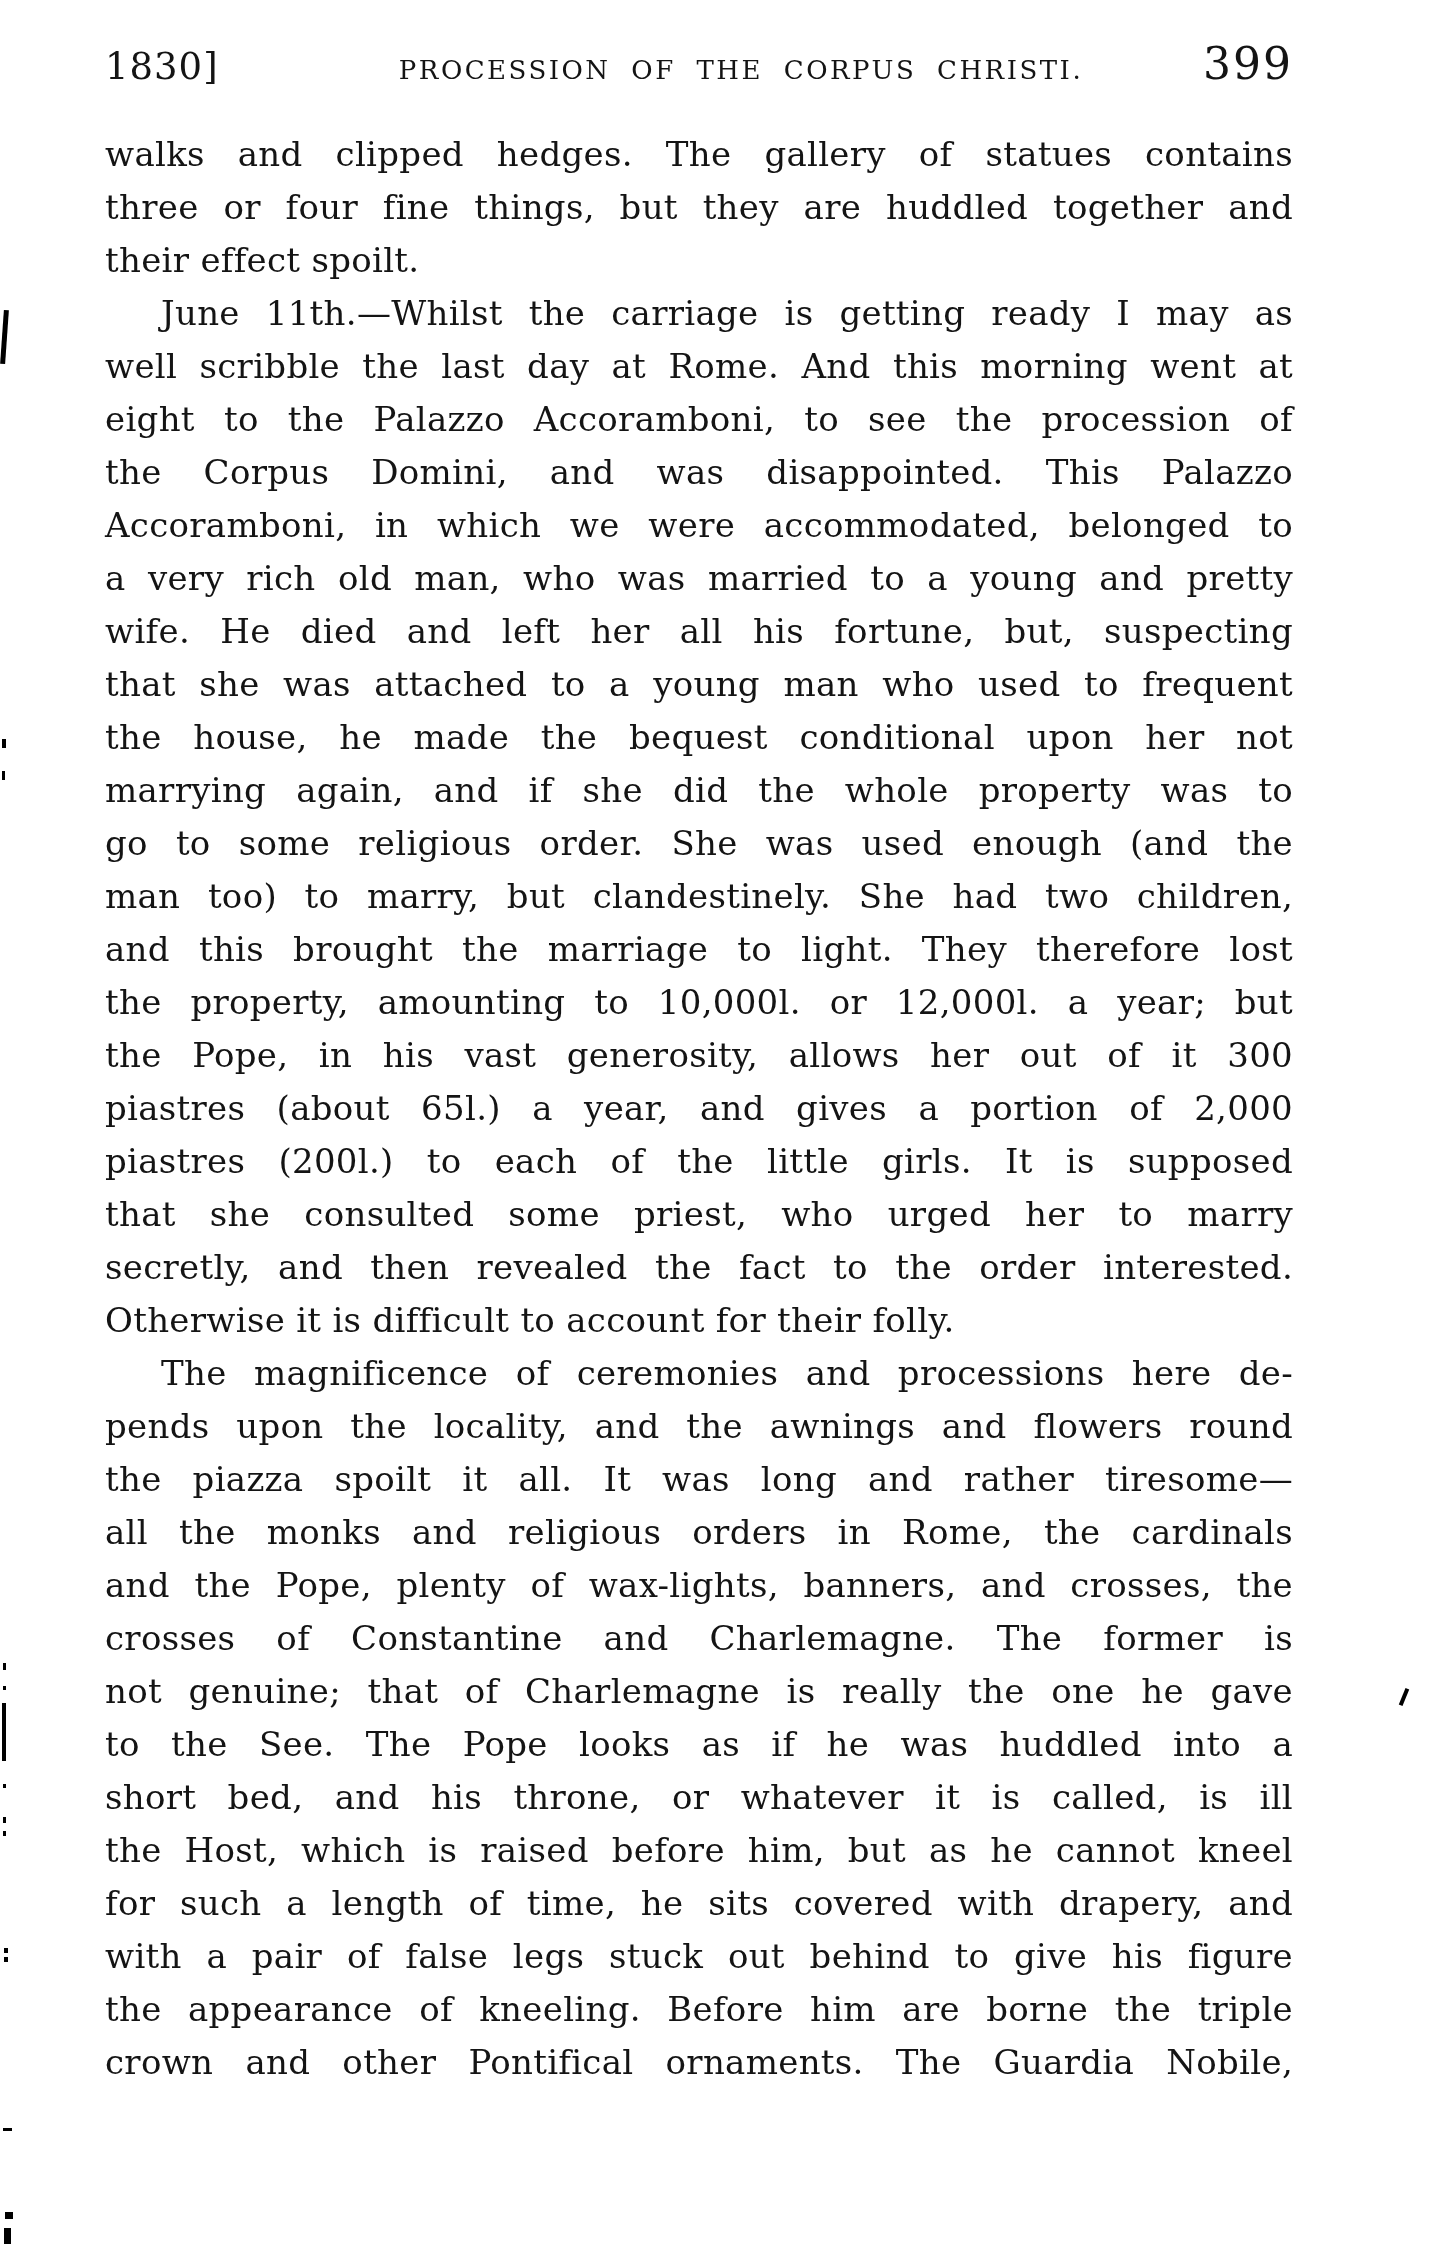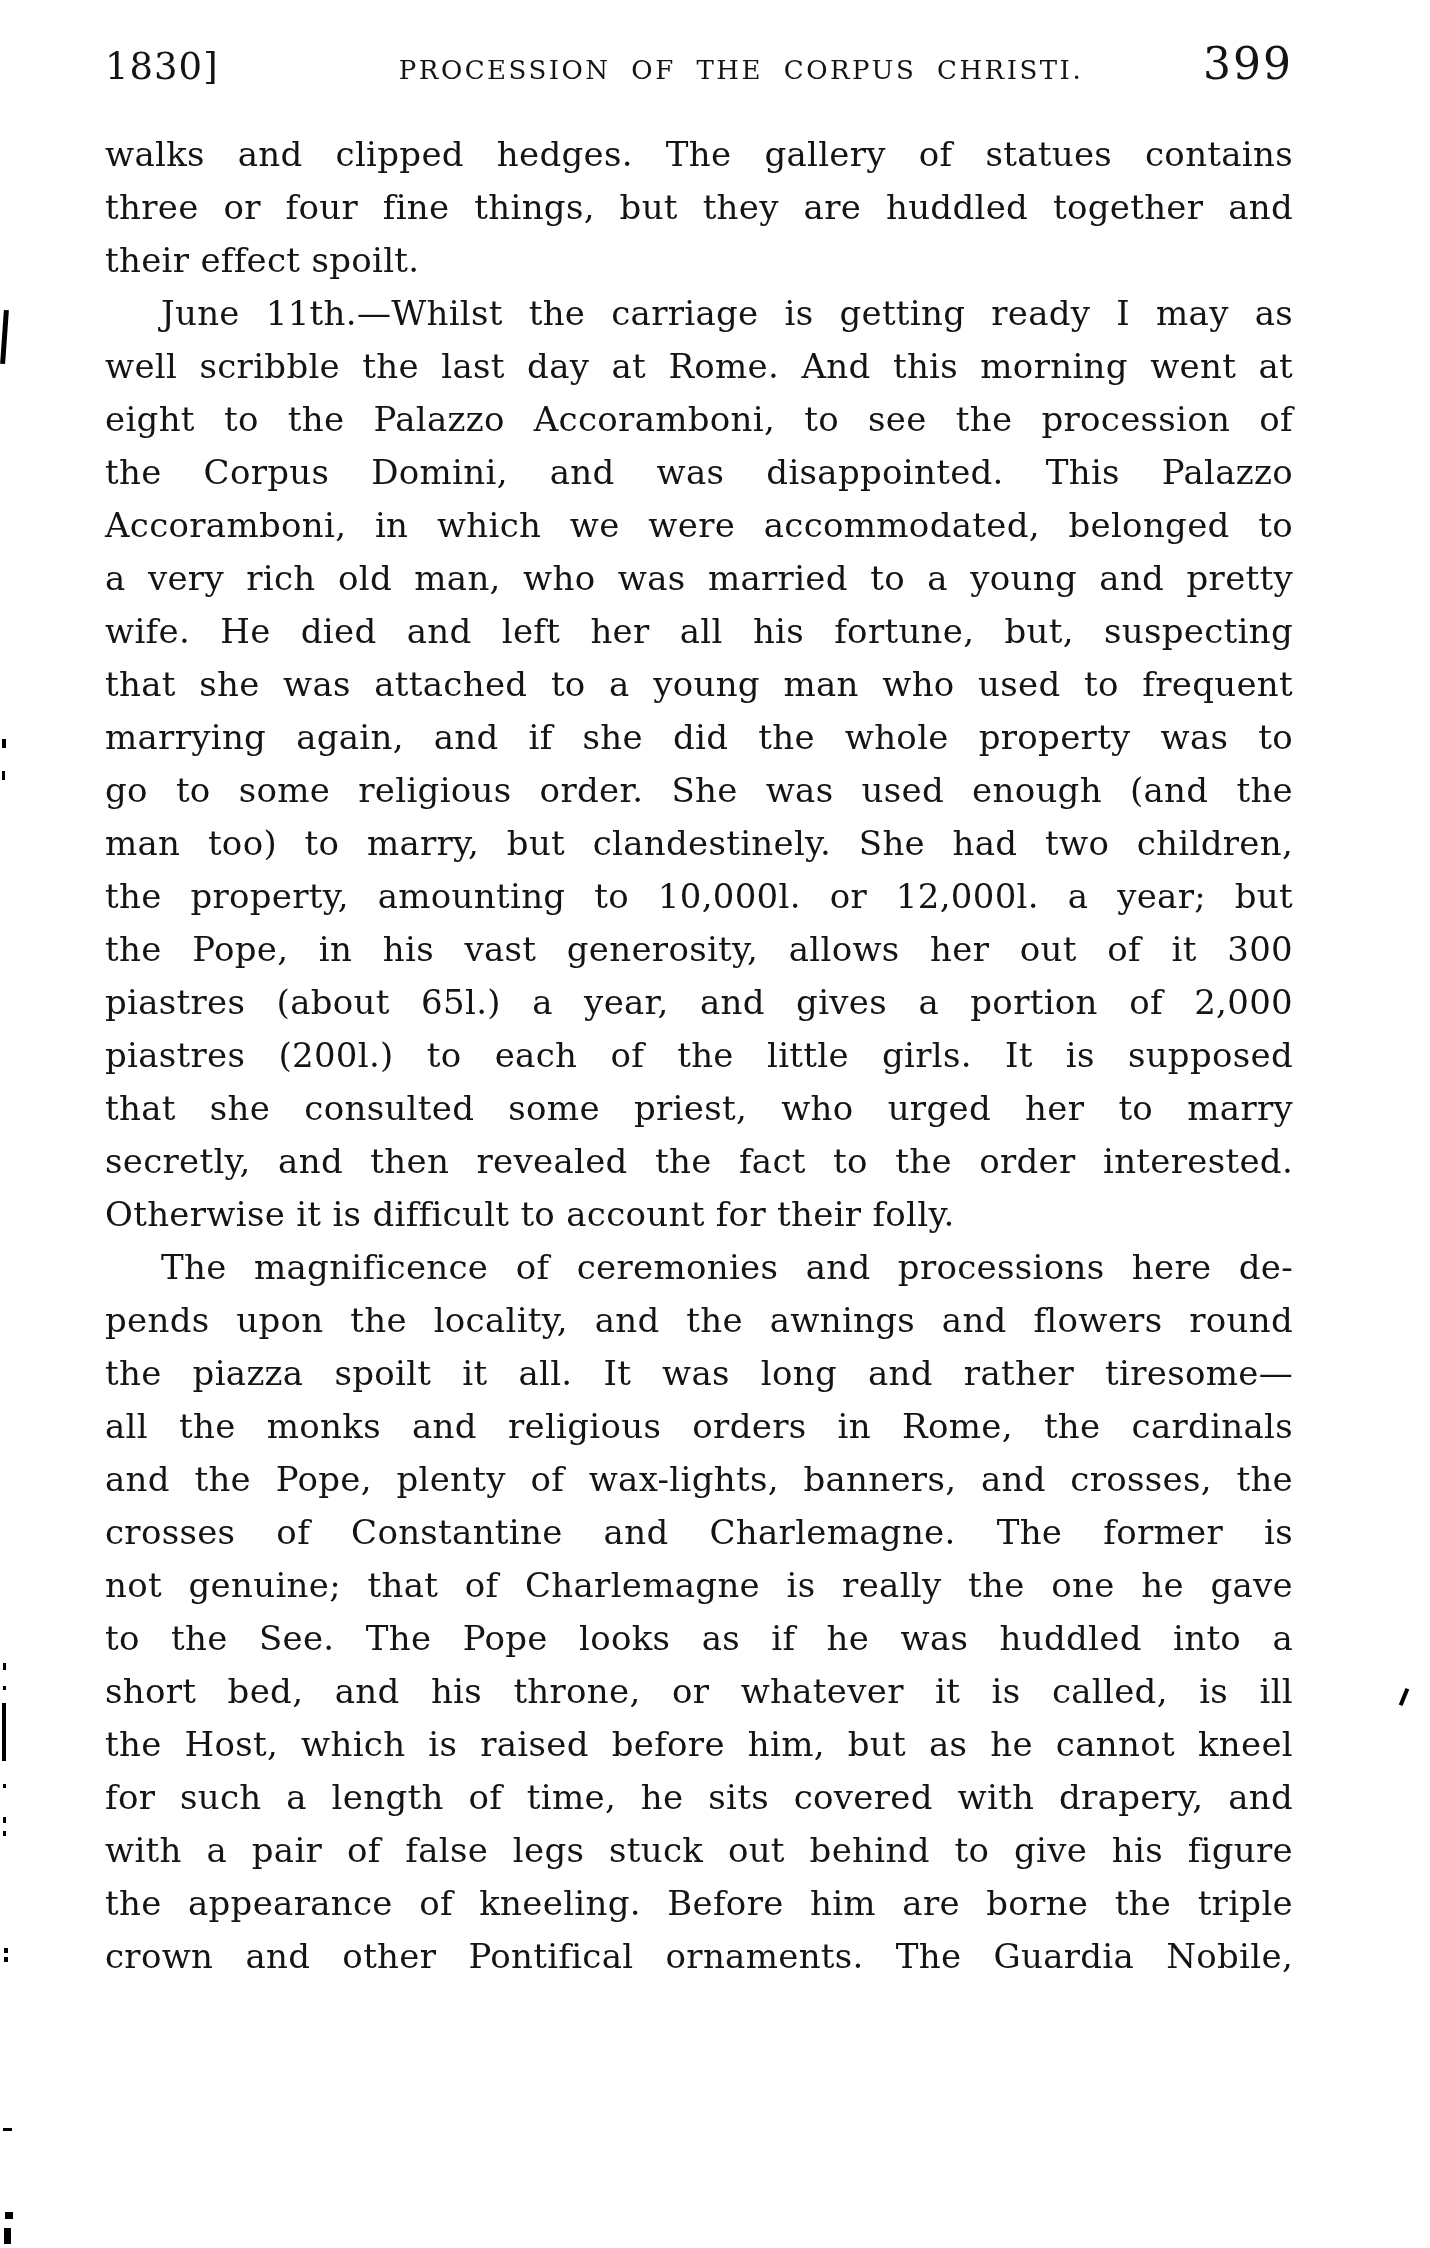--- a/index.html
+++ b/index.html
@@ -102,23 +102,25 @@
       <div class="line"><span>three or four fine things, but they are huddled together and</span></div>
       <div class="line nojust"><span>their effect spoilt.</span></div>
       <div class="line indent"><span class="it">June </span><span>11</span><span class="it">th.</span><span>—Whilst the carriage is getting ready I may as</span></div>
       <div class="line"><span>well scribble the last day at Rome. And this morning went at</span></div>
       <div class="line"><span>eight to the Palazzo Accoramboni, to see the procession of</span></div>
       <div class="line"><span>the Corpus Domini, and was disappointed. This Palazzo</span></div>
       <div class="line"><span>Accoramboni, in which we were accommodated, belonged to</span></div>
       <div class="line"><span>a very rich old man, who was married to a young and pretty</span></div>
       <div class="line"><span>wife. He died and left her all his fortune, but, suspecting</span></div>
       <div class="line"><span>that she was attached to a young man who used to frequent</span></div>
+      <div class="line"><span>the house, he made the bequest conditional upon her not</span></div>
       <div class="line"><span>marrying again, and if she did the whole property was to</span></div>
       <div class="line"><span>go to some religious order. She was used enough (and the</span></div>
       <div class="line"><span>man too) to marry, but clandestinely. She had two children,</span></div>
+      <div class="line"><span>and this brought the marriage to light. They therefore lost</span></div>
       <div class="line"><span>the property, amounting to 10,000</span><span class="it">l</span><span>. or 12,000</span><span class="it">l</span><span>. a year; but</span></div>
       <div class="line"><span>the Pope, in his vast generosity, allows her out of it 300</span></div>
       <div class="line"><span>piastres (about 65</span><span class="it">l</span><span>.) a year, and gives a portion of 2,000</span></div>
       <div class="line"><span>piastres (200</span><span class="it">l</span><span>.) to each of the little girls. It is supposed</span></div>
       <div class="line"><span>that she consulted some priest, who urged her to marry</span></div>
       <div class="line"><span>secretly, and then revealed the fact to the order interested.</span></div>
       <div class="line nojust"><span>Otherwise it is difficult to account for their folly.</span></div>
       <div class="line indent"><span>The magnificence of ceremonies and processions here de-</span></div>
       <div class="line"><span>pends upon the locality, and the awnings and flowers round</span></div>
       <div class="line"><span>the piazza spoilt it all. It was long and rather tiresome—</span></div>

